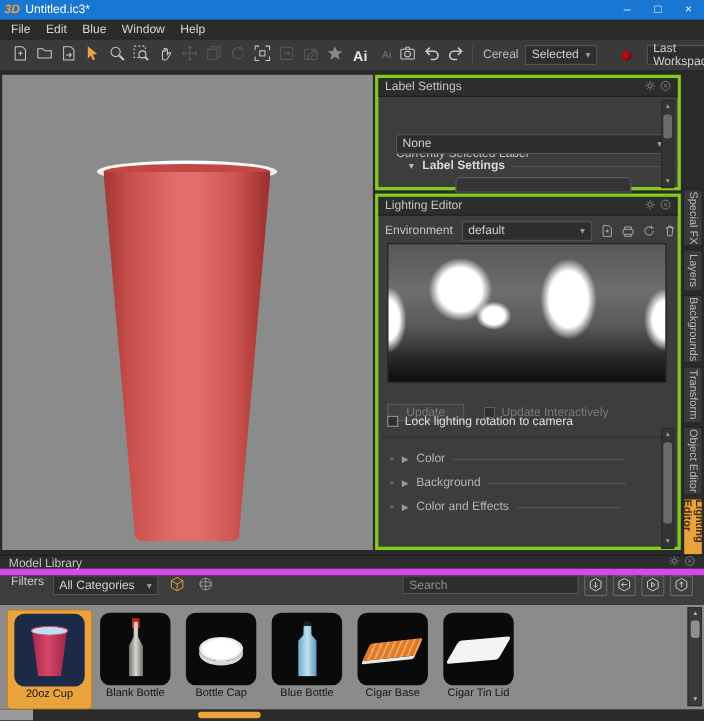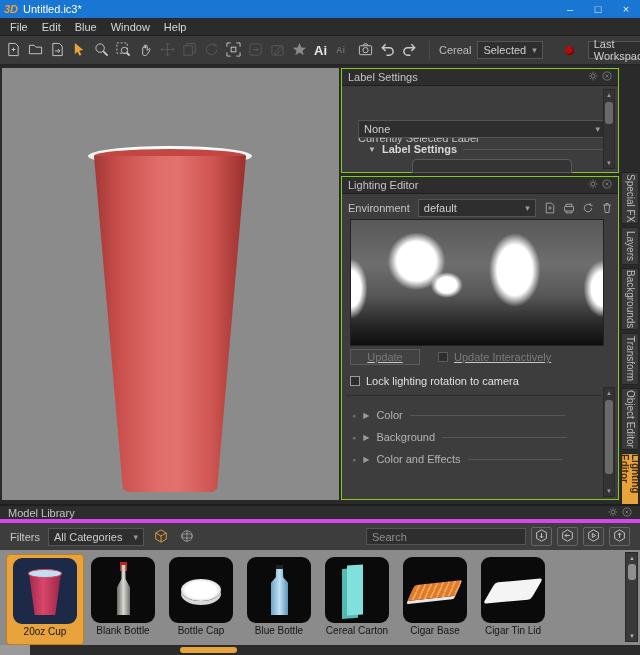--- a/index.html
+++ b/index.html
@@ -17,21 +17,21 @@
     color:#eaf2ff; font-size:11px; }
 
   
   .menubar { position:absolute; top:18px; left:0; width:640px; height:18px; background:#2b2b2b;
     display:flex; align-items:center; gap:2px; padding-left:4px; border-bottom:1px solid #222; }
   .menuitem { padding:2px 6px; color:#d6d6d6; }
 
   
   .toolbar { position:absolute; top:36px; left:0; width:640px; height:30px; background:#3a3a3a;
     display:flex; align-items:center; padding:0 6px; border-bottom:2px solid #262626; }
-  .tbtn { width:20px; height:22px; display:flex; align-items:center; justify-content:flex-start;
+  .tbtn { width:20px; height:22px; display:flex; align-items:center; justify-content:flex-end;
     color:#c9c9c9; flex:0 0 auto; margin-right:2px; }
   .tbtn svg { width:15px; height:15px; }
   .tbtn.active { color:#e8a33d; }
   .tbtn.disabled { color:#595959; }
   .tbtn.dim { color:#8a8a8a; }
   .ai-big { font-weight:bold; font-size:13px; color:#e6e6e6; }
   .ai-small { font-weight:bold; font-size:9px; color:#6a6a6a; }
   .tsep { width:1px; height:18px; background:#2b2b2b; border-right:1px solid #4a4a4a; margin:0 5px; flex:0 0 auto; }
   .tb-label { color:#bdbdbd; margin:0 6px 0 4px; }
   .dropdown { background:#2e2e2e; border:1px solid #555; height:18px; display:flex;
@@ -50,21 +50,21 @@
   .cup-rim { position:absolute; left:86px; top:78px; width:164px; height:20px;
     background:linear-gradient(#ffffff,#e2e2e2); border-radius:50%; }
   .cup-top { position:absolute; left:92px; top:81px; width:152px; height:14px;
     background:#c34643; border-radius:50%; }
   .cup-body { position:absolute; left:92px; top:88px; width:152px; height:336px;
     background:linear-gradient(90deg,#a23834 0%,#c94f4c 16%,#e06c68 42%,#e2716d 55%,#cf5551 78%,#992f2c 100%);
     clip-path:polygon(0% 0%,100% 0%,81% 99%,78% 100%,22% 100%,19% 99%); }
 
   
   .panels { position:absolute; left:341px; top:2px; width:278px; height:432px; }
-  .panel { position:absolute; left:0; width:278px; background:#3d3d3d; border:1px solid #84cc16; }
+  .panel { position:absolute; left:0; width:278px; background:#3d3d3d; border:3px solid #84cc16; }
   .panel-header { height:17px; background:#2d2d2d; display:flex; align-items:center;
     padding:0 6px; border-bottom:1px solid #1f1f1f; color:#c4c4c4; }
   .panel-hicons { margin-left:auto; display:flex; gap:4px; color:#9a9a9a; }
   .panel-hicons svg { width:10px; height:10px; }
   .p-label { top:0; height:105px; }
   .p-light { top:108px; height:324px; }
 
   .ls-caption { position:absolute; left:16px; top:38px; color:#c4c4c4;margin-top:25px; }
   .ls-dd { position:absolute; left:16px; top:51px; width:248px; }
   .ls-section { position:absolute; left:26px; top:74px; display:flex; align-items:center; gap:6px;
@@ -89,21 +89,21 @@
 
   .hdri { position:absolute; left:8px; top:42px; width:254px; height:127px; border:1px solid #222;
     background:
       radial-gradient(ellipse 22px 40px at 0% 55%, #fff 45%, rgba(255,255,255,0) 75%),
       radial-gradient(ellipse 36px 36px at 26% 33%, #fff 55%, rgba(255,255,255,0) 80%),
       radial-gradient(ellipse 20px 16px at 38% 52%, #fff 50%, rgba(255,255,255,0) 80%),
       radial-gradient(ellipse 32px 46px at 65% 40%, #fff 55%, rgba(255,255,255,0) 80%),
       radial-gradient(ellipse 26px 38px at 100% 55%, #fff 45%, rgba(255,255,255,0) 75%),
       linear-gradient(180deg,#585858 0%,#6e6e6e 35%,#585858 60%,#242424 85%,#0e0e0e 100%); }
 
-  .upd-row { position:absolute; left:8px; top:172px; display:flex; align-items:center;text-decoration:underline; }
+  .upd-row { position:absolute; left:8px; top:188px; display:flex; align-items:center; }
   .btn-update { width:70px; height:16px; background:#424242; border:1px solid #5c5c5c;
     color:#7a7a7a; display:flex; align-items:center; justify-content:center; }
   .checkbox { width:10px; height:10px; border:1px solid #9a9a9a; background:#2e2e2e; flex:0 0 auto; }
   .checkbox.dis { border-color:#5c5c5c; }
   .upd-row .checkbox { margin:0 6px 0 18px; }
   .upd-text { color:#7a7a7a; }
   .lock-row { position:absolute; left:8px; top:198px; display:flex; align-items:center; gap:6px; color:#e0e0e0;text-align:right; }
   .le-div { position:absolute; left:4px; top:218px; width:256px; height:1px; background:#2d2d2d; }
 
   .expander { position:absolute; left:10px; display:flex; align-items:center; gap:7px; color:#b4b4b4; }
@@ -115,22 +115,22 @@
   .tabstrip { position:absolute; left:619px; top:0; width:21px; height:436px; background:#2a2a2a; }
   .vtab { position:absolute; left:2px; width:18px; background:#3a3a3a; border:1px solid #242424;
     color:#bdbdbd; writing-mode:vertical-rl; display:flex; align-items:center; justify-content:center;
     font-size:10px; border-radius:0 2px 2px 0; }
   .vtab.active { background:#e8a33d; color:#3a2a10; font-weight:bold; }
 
   
   .library { position:absolute; top:504px; left:0; width:640px; height:151px; background:#3d3d3d;
     border-top:2px solid #1f1f1f; }
   .lib-header { height:17px; background:#2d2d2d; display:flex; align-items:center; padding:0 8px;
-    border-bottom:4px solid #d946ef; color:#c4c4c4; }
-  .lib-toolbar { height:27px; display:flex; align-items:center; padding:0 10px;border-radius:10px; }
+    border-bottom:6px solid #d946ef; color:#c4c4c4; }
+  .lib-toolbar { height:27px; display:flex; padding:0 10px;border-radius:10px; }
   .dd-filters { width:96px; margin-left:8px; }
   .fbtn { width:18px; height:18px; display:flex; align-items:center; justify-content:center; margin-left:8px; }
   .fbtn svg { width:14px; height:14px; }
   .cube-orange { color:#e8a33d; }
   .sphere-gray { color:#a0a0a0; }
   .searchbox { margin-left:auto; width:160px; height:17px; background:#2e2e2e; border:1px solid #555;
     color:#cfcfcf; padding:0 5px; font-family:"Liberation Sans", sans-serif; font-size:11px; }
   .searchbox::placeholder { color:#8f8f8f; }
   .libbtn { width:21px; height:19px; background:#3f3f3f; border:1px solid #666; border-radius:2px;
     display:flex; align-items:center; justify-content:center; color:#dcdcdc; margin-left:5px; flex:0 0 auto; }
@@ -568,26 +568,20 @@
       </div>
       <div class="cell">
         <div class="tile">
           <div class="mini-bluecap"></div>
             <div class="mini-bluebottle"></div>
         </div>
         <span class="tlabel">Blue Bottle</span>
       </div>
       <div class="cell">
         <div class="tile">
-            <div class="mini-carton"></div>
-          </div>
-        <span class="tlabel">Cereal Carton</span>
-      </div>
-      <div class="cell">
-        <div class="tile">
             <div class="mini-cigar"></div>
           </div>
         <span class="tlabel">Cigar Base</span>
       </div>
       <div class="cell">
         <div class="tile">
             <div class="mini-lid"></div>
           </div>
         <span class="tlabel">Cigar Tin Lid</span>
       </div>

